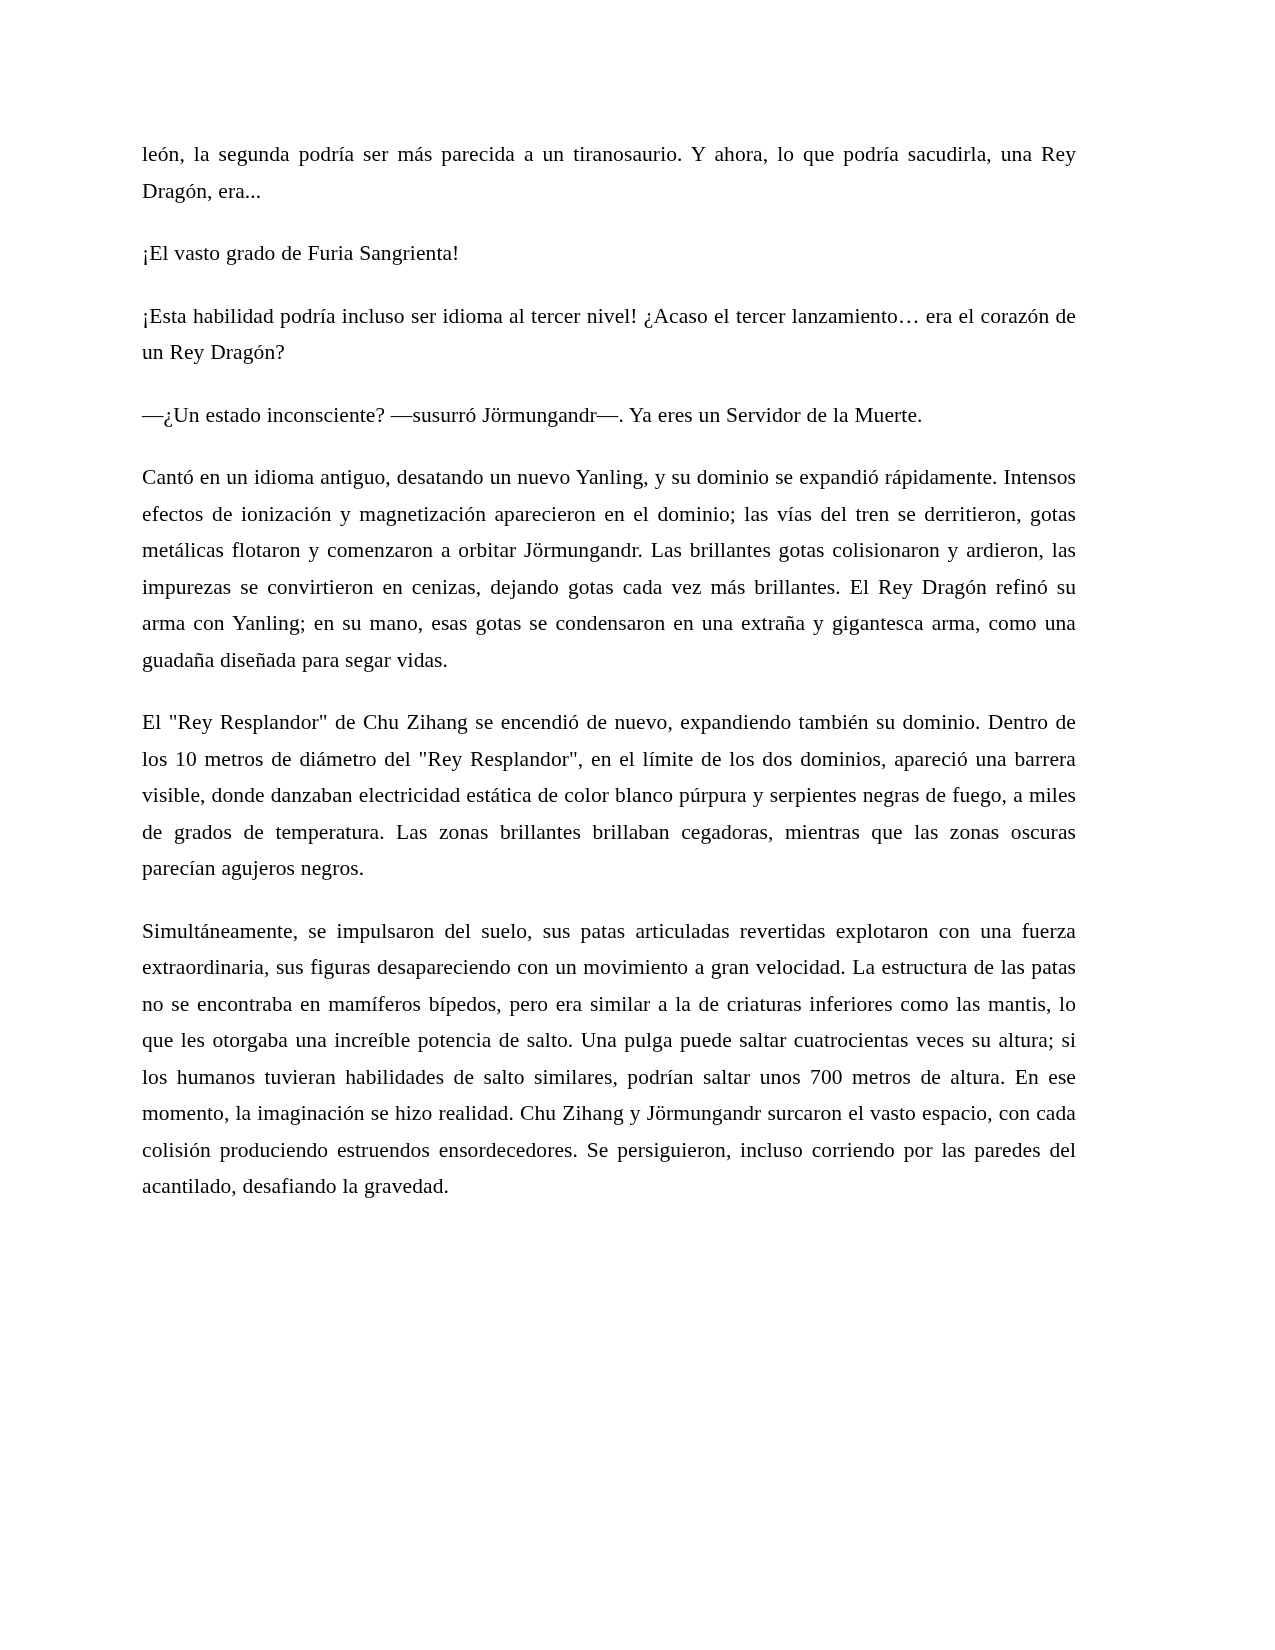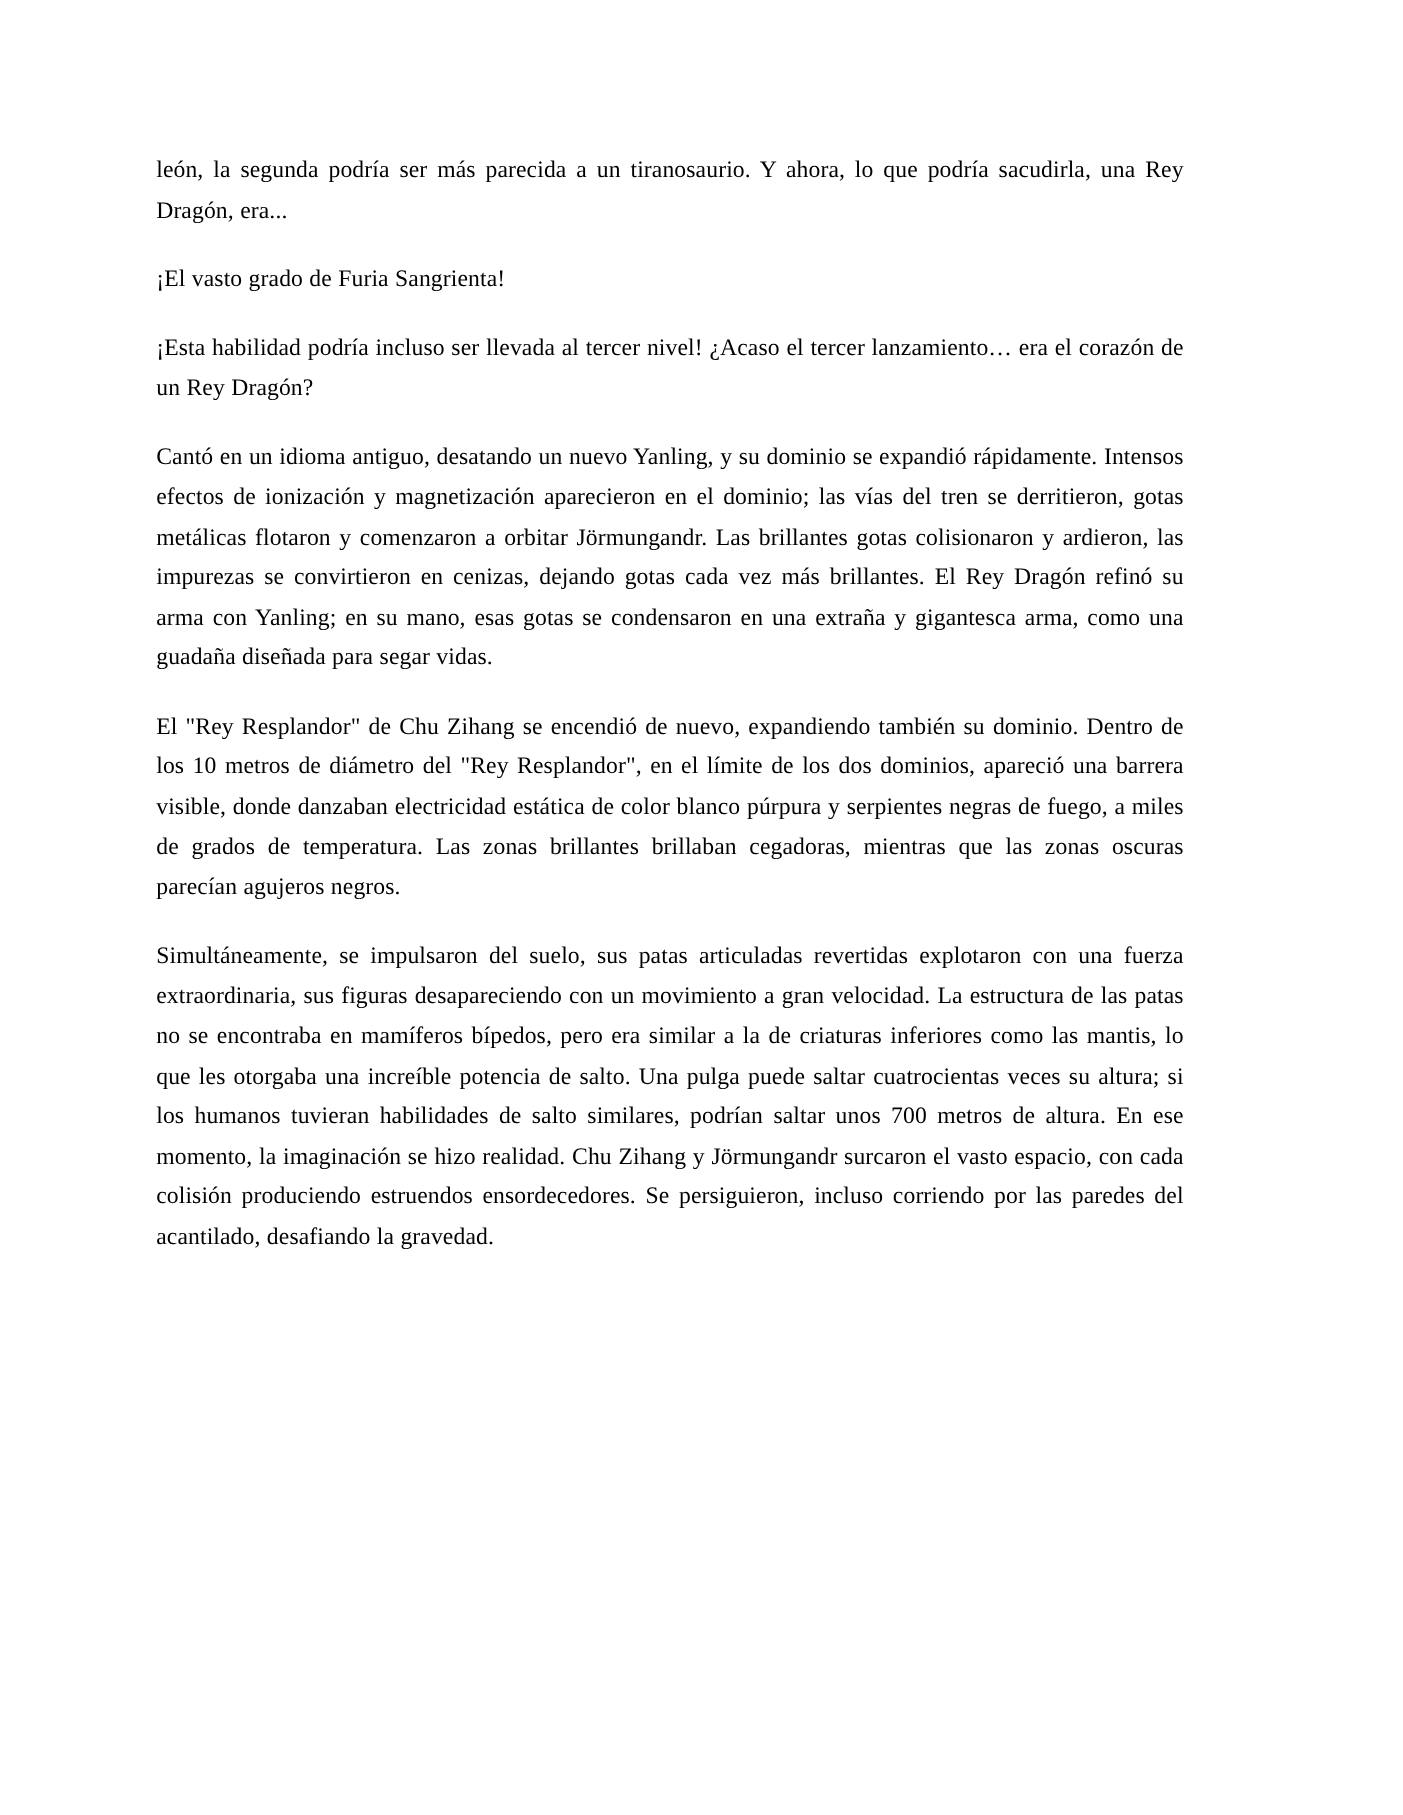--- a/index.html
+++ b/index.html
@@ -52,19 +52,20 @@
     color: #ec4899;
   }
 </style>
 </head>
 <body>
 
 <div class="page">
   <div class="content">
     <p class="para">león, la segunda podría ser más parecida a un tiranosaurio. Y ahora, lo que podría sacudirla, una Rey Dragón, era...</p>
     <p class="para">¡El vasto grado de Furia Sangrienta!</p>
-    <p class="para">¡Esta habilidad podría incluso ser llevada al tercer nivel! ¿Acaso el tercer lanzamiento… era el corazón de un Rey Dragón?</p>
+    <p class="para">¡Esta habilidad podría incluso ser idioma al tercer nivel! ¿Acaso el tercer lanzamiento… era el corazón de un Rey Dragón?</p>
+    <p class="para">—¿Un estado inconsciente? —susurró Jörmungandr—. Ya eres un Servidor de la Muerte.</p>
     <p class="para">Cantó en un idioma antiguo, desatando un nuevo Yanling, y su dominio se expandió rápidamente. Intensos efectos de ionización y magnetización aparecieron en el dominio; las vías del tren se derritieron, gotas metálicas flotaron y comenzaron a orbitar Jörmungandr. Las brillantes gotas colisionaron y ardieron, las impurezas se convirtieron en cenizas, dejando gotas cada vez más brillantes. El Rey Dragón refinó su arma con Yanling; en su mano, esas gotas se condensaron en una extraña y gigantesca arma, como una guadaña diseñada para segar vidas.</p>
     <p class="para">El "Rey Resplandor" de Chu Zihang se encendió de nuevo, expandiendo también su dominio. Dentro de los 10 metros de diámetro del "Rey Resplandor", en el límite de los dos dominios, apareció una barrera visible, donde danzaban electricidad estática de color blanco púrpura y serpientes negras de fuego, a miles de grados de temperatura. Las zonas brillantes brillaban cegadoras, mientras que las zonas oscuras parecían agujeros negros.</p>
     <p class="para last">Simultáneamente, se impulsaron del suelo, sus patas articuladas revertidas explotaron con una fuerza extraordinaria, sus figuras desapareciendo con un movimiento a gran velocidad. La estructura de las patas no se encontraba en mamíferos bípedos, pero era similar a la de criaturas inferiores como las mantis, lo que les otorgaba una increíble potencia de salto. Una pulga puede saltar cuatrocientas veces su altura; si los humanos tuvieran habilidades de salto similares, podrían saltar unos 700 metros de altura. En ese momento, la imaginación se hizo realidad. Chu Zihang y Jörmungandr surcaron el vasto espacio, con cada colisión produciendo estruendos ensordecedores. Se persiguieron, incluso corriendo por las paredes del acantilado, desafiando la gravedad.</p>
   </div>
   <div class="page-number">594</div>
 </div>
 
 </body></html>

